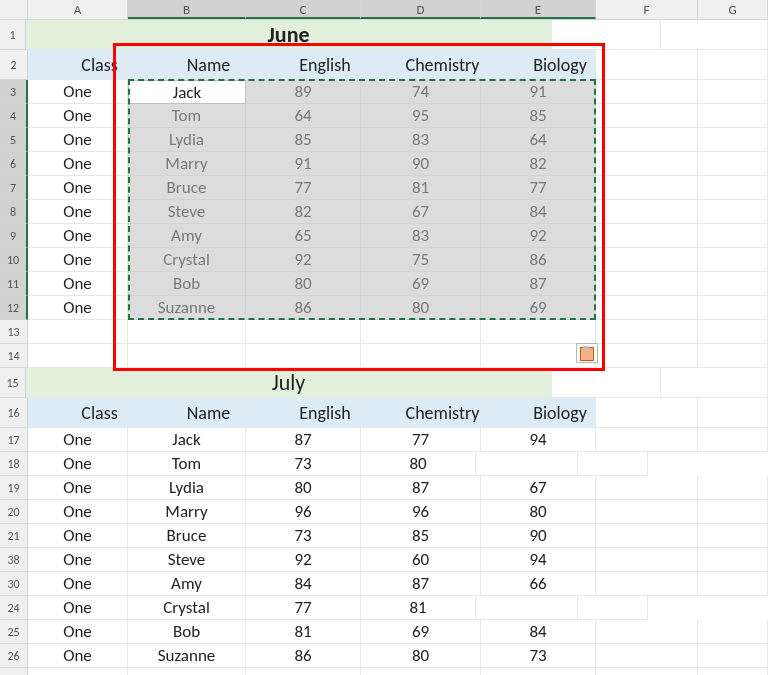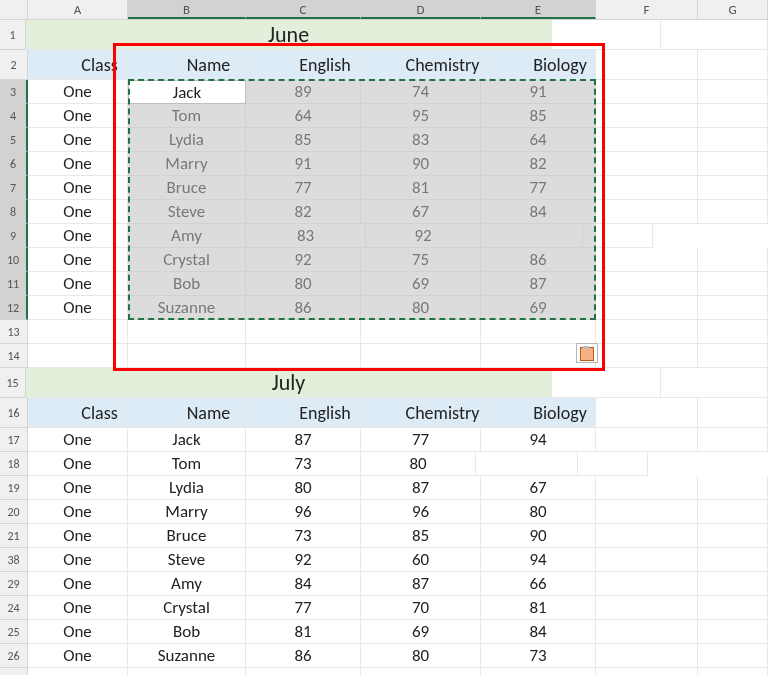--- a/index.html
+++ b/index.html
@@ -157,21 +157,21 @@
     <div class="colh cC sel">C</div>
     <div class="colh cD sel">D</div>
     <div class="colh cE sel">E</div>
     <div class="colh cF">F</div>
     <div class="colh cG">G</div>
   </div>
 
   <div id="rows">
       <div class="row tall">
         <div class="rowh">1</div>
-        <div class="cell cA title-cell" style="width: 568px;">June</div>
+        <div class="cell cA title-cell" style="width: 568px; font-weight: bold;">June</div>
         <div class="cell cB"></div>
         <div class="cell cC"></div>
       </div>
       <div class="row tall">
         <div class="rowh">2</div>
         <div class="cell cA header-cell">Class</div>
         <div class="cell cB header-cell">Name</div>
         <div class="cell cC header-cell">English</div>
         <div class="cell cD header-cell">Chemistry</div>
         <div class="cell cE header-cell">Biology</div>
@@ -235,20 +235,21 @@
         <div class="cell cC">82</div>
         <div class="cell cD">67</div>
         <div class="cell cE">84</div>
         <div class="cell cF"></div>
         <div class="cell cG"></div>
       </div>
       <div class="row">
         <div class="rowh sel">9</div>
         <div class="cell cA">One</div>
         <div class="cell cB">Amy</div>
+        <div class="cell cC">65</div>
         <div class="cell cD">83</div>
         <div class="cell cE">92</div>
         <div class="cell cF"></div>
         <div class="cell cG"></div>
       </div>
       <div class="row">
         <div class="rowh sel">10</div>
         <div class="cell cA">One</div>
         <div class="cell cB">Crystal</div>
         <div class="cell cC">92</div>
@@ -366,35 +367,34 @@
         <div class="rowh">38</div>
         <div class="cell cA">One</div>
         <div class="cell cB">Steve</div>
         <div class="cell cC">92</div>
         <div class="cell cD">60</div>
         <div class="cell cE">94</div>
         <div class="cell cF"></div>
         <div class="cell cG"></div>
       </div>
       <div class="row">
-        <div class="rowh">29</div>
+        <div class="rowh">30</div>
         <div class="cell cA">One</div>
         <div class="cell cB">Amy</div>
         <div class="cell cC">84</div>
         <div class="cell cD">87</div>
         <div class="cell cE">66</div>
         <div class="cell cF"></div>
         <div class="cell cG"></div>
       </div>
       <div class="row">
         <div class="rowh">24</div>
         <div class="cell cA">One</div>
         <div class="cell cB">Crystal</div>
         <div class="cell cC">77</div>
-        <div class="cell cD">70</div>
         <div class="cell cE">81</div>
         <div class="cell cF"></div>
         <div class="cell cG"></div>
       </div>
       <div class="row">
         <div class="rowh">25</div>
         <div class="cell cA">One</div>
         <div class="cell cB">Bob</div>
         <div class="cell cC">81</div>
         <div class="cell cD">69</div>

